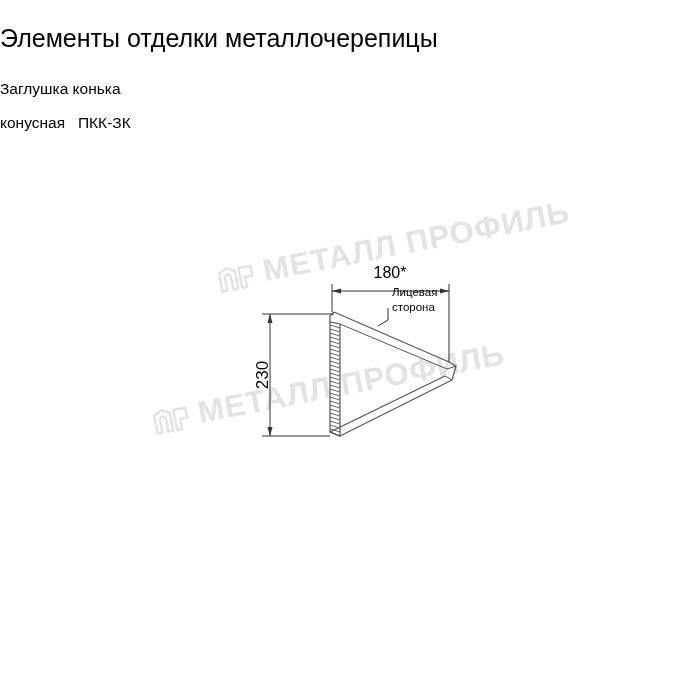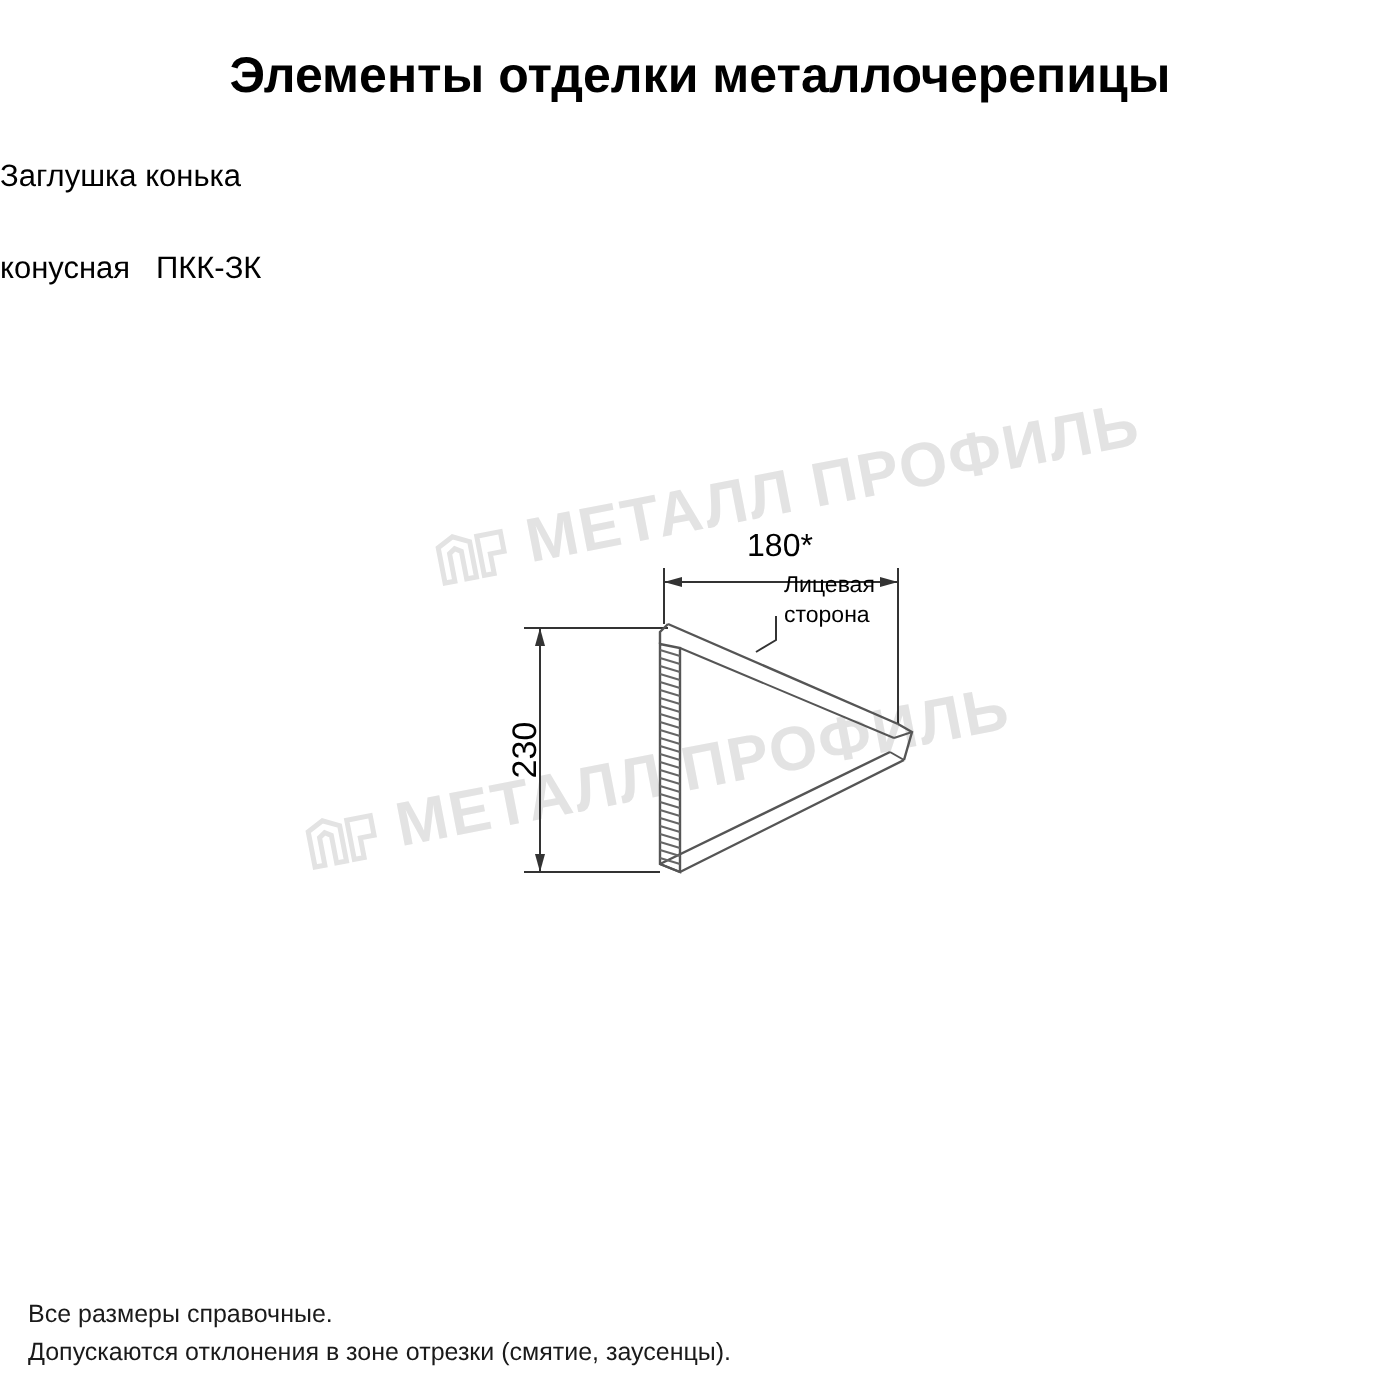--- a/index.html
+++ b/index.html
@@ -18,40 +18,39 @@
   .page {
     position: relative;
     width: 700px;
     height: 700px;
   }
   .title {
     position: absolute;
     top: 24px;
     left: 0;
     width: 700px;
-    text-align: center;
     font-size: 25px;
-    font-weight: bold;
+    font-weight: normal;
     letter-spacing: 0px;
     color: #000;
   }
   .subtitle {
     position: absolute;
     top: 78px;
     left: 0;
     width: 700px;
     font-size: 15.5px;
     line-height: 22px;
     color: #000;
   }
   .subtitle div {
     white-space: pre;
   }
   .subtitle .line3 {
-    margin-top: 24px;
+    margin-top: 12px;
   }
   .drawing {
     position: absolute;
     top: 190px;
     left: 0;
     width: 604px;
     height: 300px;
   }
   .footer {
     position: absolute;
@@ -190,18 +189,14 @@
       <text x="390" y="88" font-size="16" fill="#000" text-anchor="middle">180*</text>
 
       <text x="268" y="185" font-size="17" fill="#000" text-anchor="middle" transform="rotate(-90 268 185)">230</text>
 
       <text x="392" y="106" font-size="11.5" fill="#000">Лицевая</text>
       <text x="392" y="121" font-size="11.5" fill="#000">сторона</text>
 
     </svg>
   </div>
 
-  <div class="footer">
-    <div>Все размеры справочные.</div>
-    <div>Допускаются отклонения в зоне отрезки (смятие, заусенцы).</div>
-  </div>
 
 </div>
 
 </body></html>

